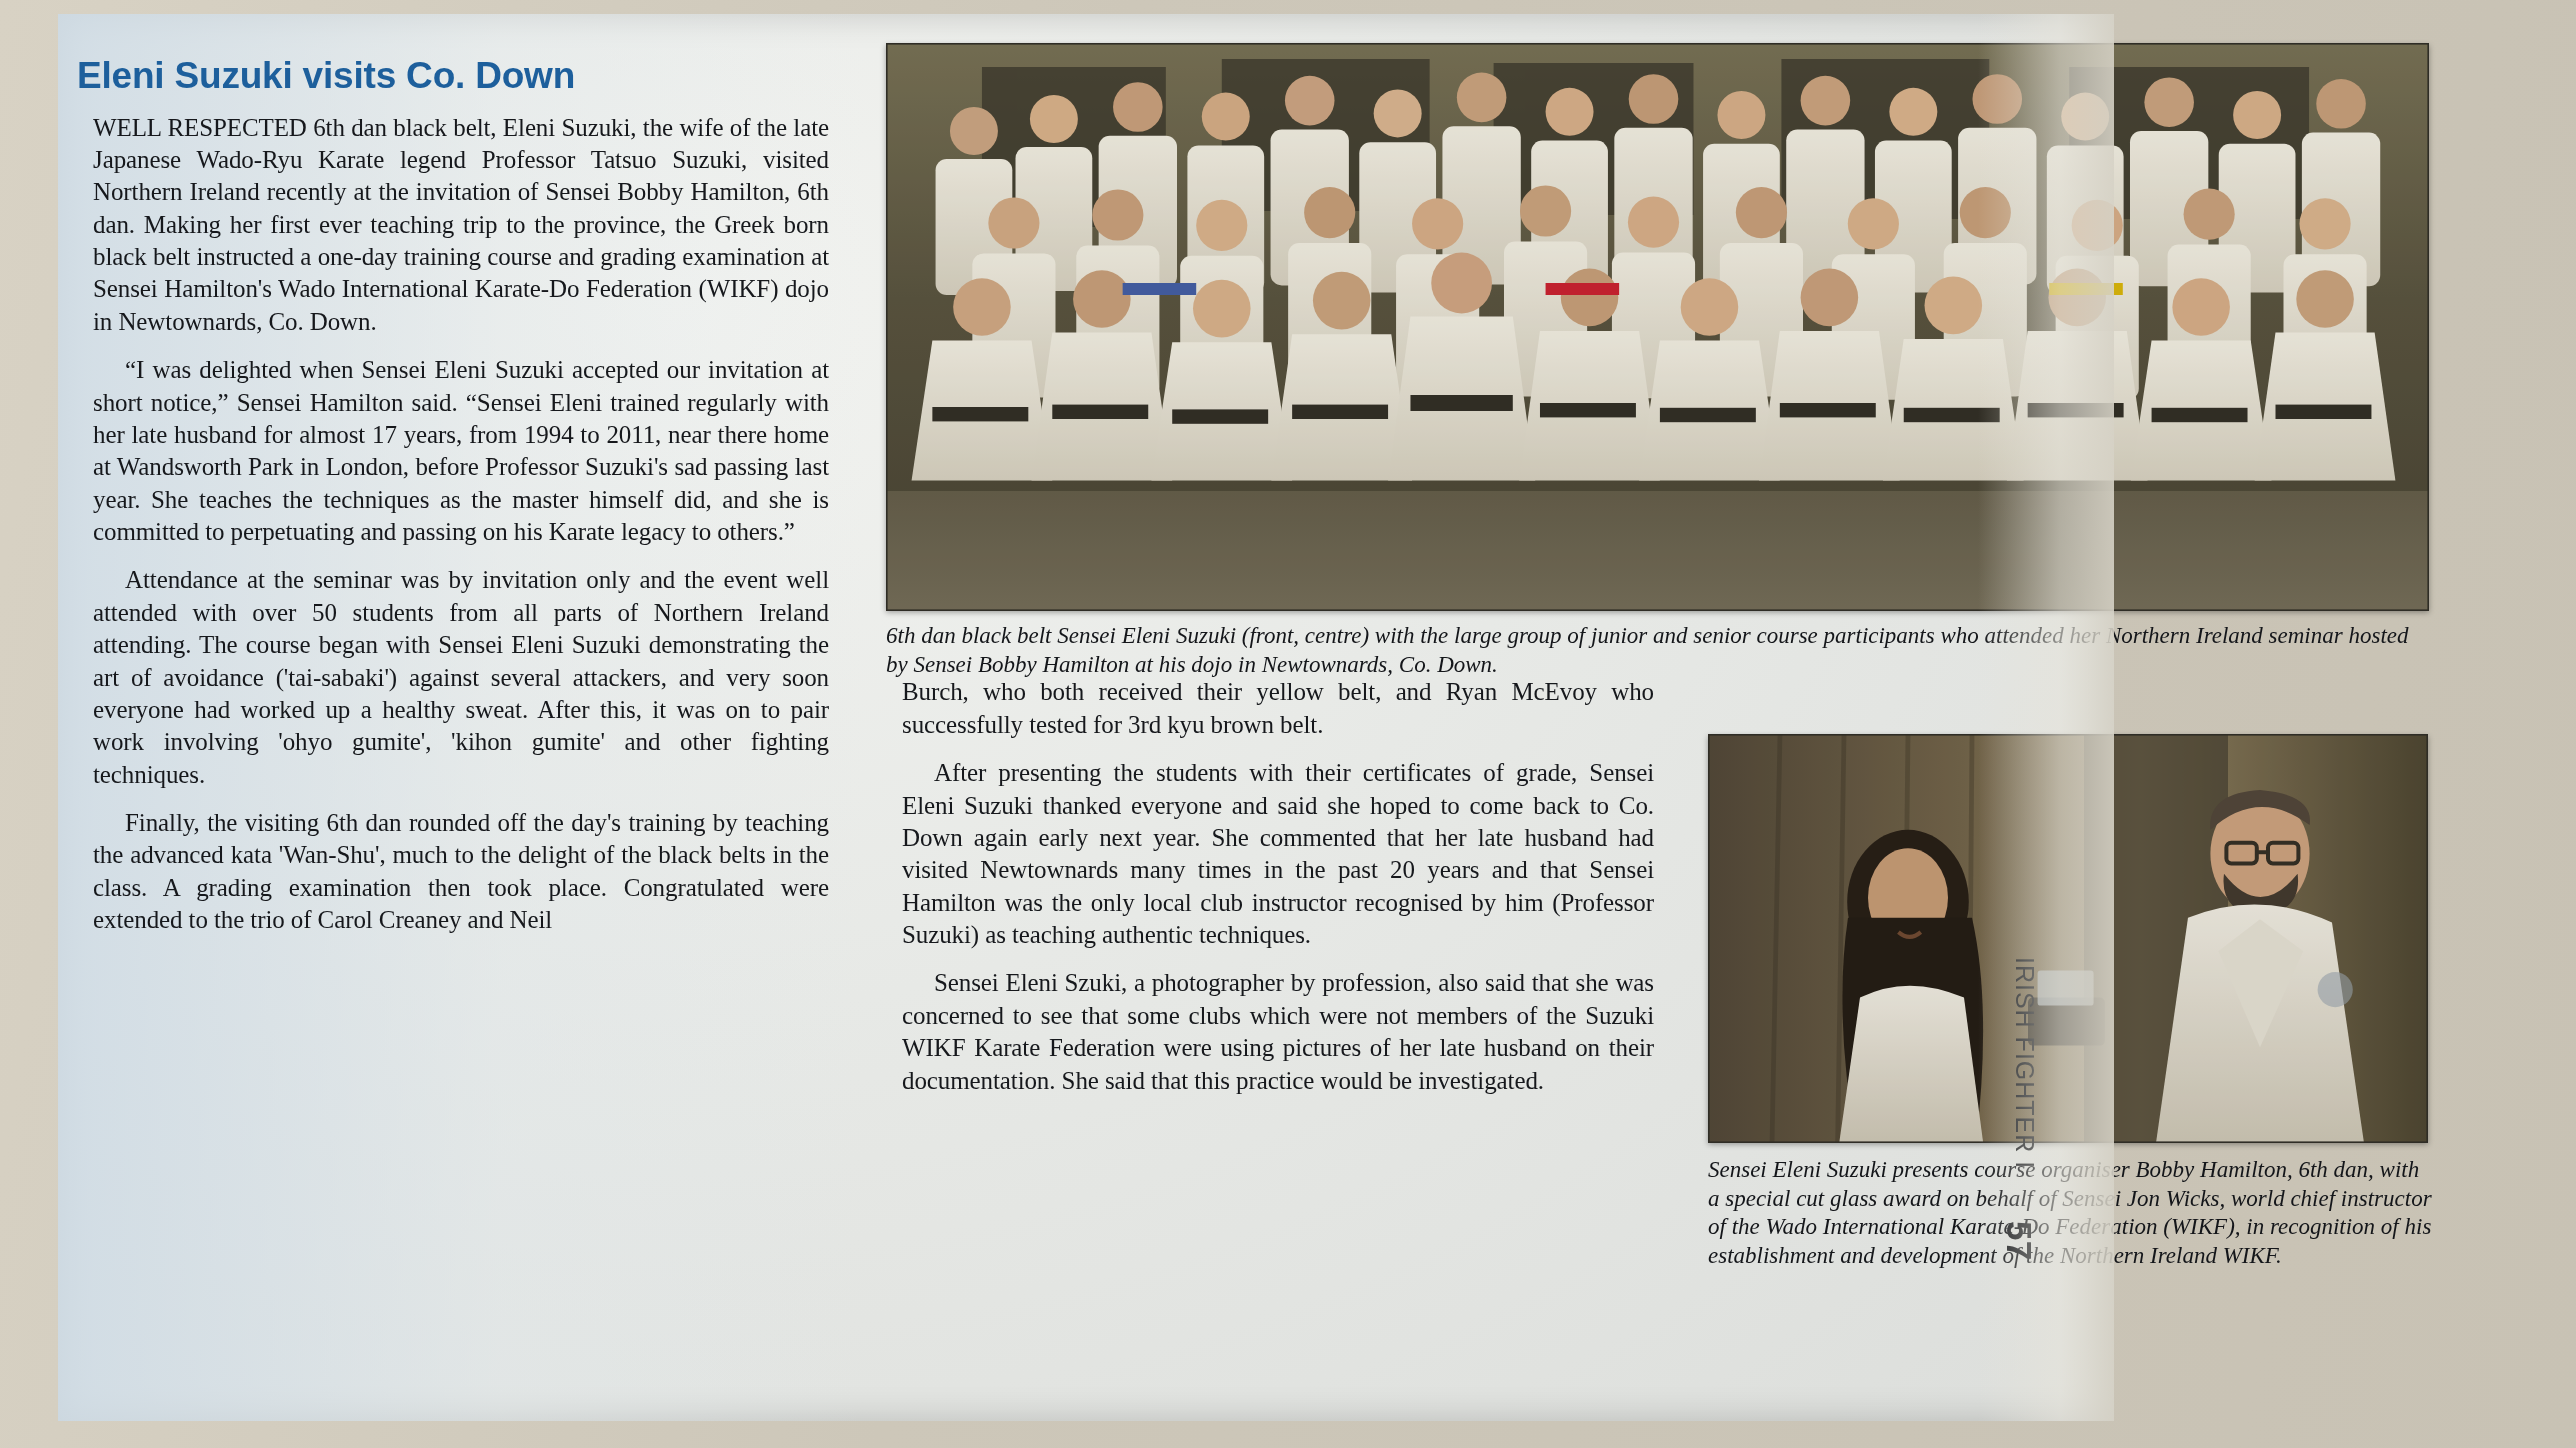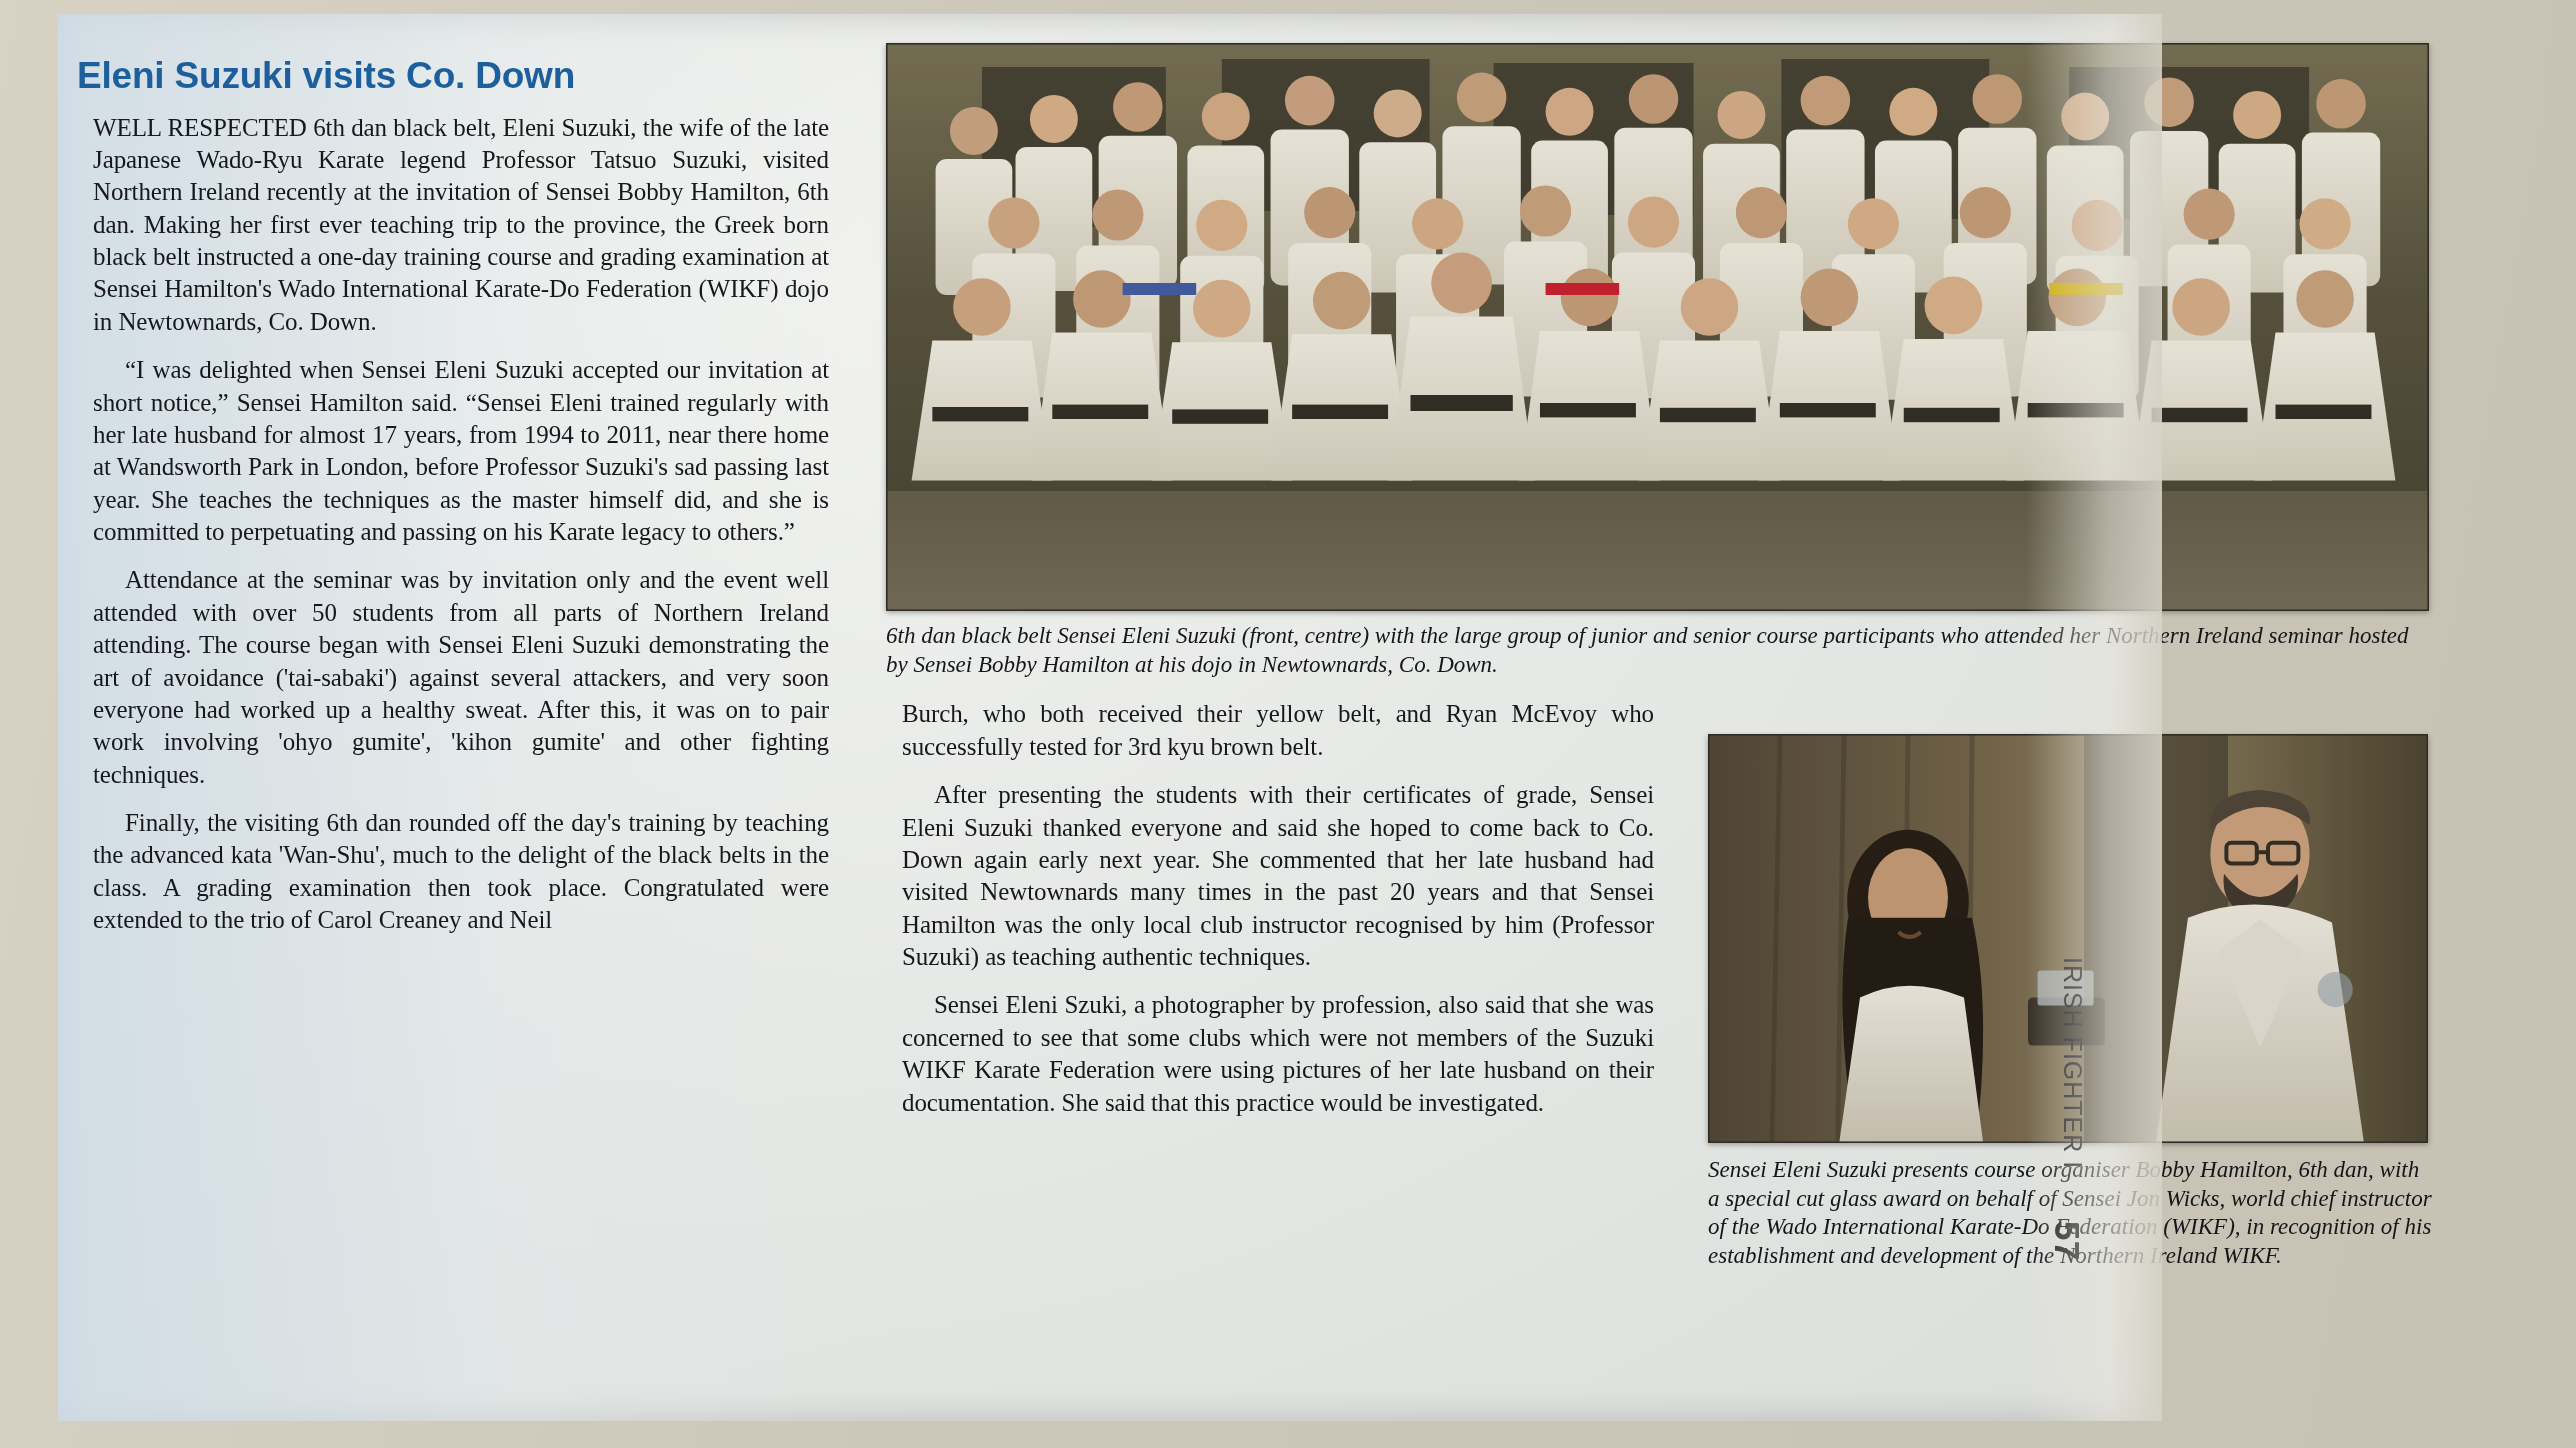--- a/index.html
+++ b/index.html
@@ -25,21 +25,20 @@
   
   #page {
     position: absolute;
     left: 58px;
     top: 14.4px;
     width: 2056px;
     height: 1407px;
     background:
       radial-gradient(ellipse at 30% 20%, #f2f3f0 0%, #e7e9e6 45%, #dcdedb 100%);
     box-shadow: 0 0 35px rgba(0,0,0,0.18) inset;
-    padding-left: 48px;
   }
   
   #page:before {
     content: "";
     position: absolute;
     left: 0; top: 0; bottom: 0; width: 807px;
     background: linear-gradient(90deg, rgba(206,219,229,0.85) 0%, rgba(224,231,234,0.45) 55%, rgba(255,255,255,0) 100%);
     pointer-events: none;
   }
   
@@ -144,21 +143,21 @@
     <div class="col" id="col-left">
       <h1 class="headline">Eleni Suzuki visits Co. Down</h1>
       <div class="body">
         <p class="noindent smallcaps-lead">WELL RESPECTED 6th dan black belt, Eleni Suzuki, the wife of the late Japanese Wado-Ryu Karate legend Professor Tatsuo Suzuki, visited Northern Ireland recently at the invitation of Sensei Bobby Hamilton, 6th dan. Making her first ever teaching trip to the province, the Greek born black belt instructed a one-day training course and grading examination at Sensei Hamilton's Wado International Karate-Do Federation (WIKF) dojo in Newtownards, Co. Down.</p>
         <p>“I was delighted when Sensei Eleni Suzuki accepted our invitation at short notice,” Sensei Hamilton said. “Sensei Eleni trained regularly with her late husband for almost 17 years, from 1994 to 2011, near there home at Wandsworth Park in London, before Professor Suzuki's sad passing last year. She teaches the techniques as the master himself did, and she is committed to perpetuating and passing on his Karate legacy to others.”</p>
         <p>Attendance at the seminar was by invitation only and the event well attended with over 50 students from all parts of Northern Ireland attending. The course began with Sensei Eleni Suzuki demonstrating the art of avoidance ('tai-sabaki') against several attackers, and very soon everyone had worked up a healthy sweat. After this, it was on to pair work involving 'ohyo gumite', 'kihon gumite' and other fighting techniques.</p>
         <p>Finally, the visiting 6th dan rounded off the day's training by teaching the advanced kata 'Wan-Shu', much to the delight of the black belts in the class. A grading examination then took place. Congratulated were extended to the trio of Carol Creaney and Neil</p>
       </div>
     </div>
 
-    <div class="col" id="col-mid" style="top:668px;">
+    <div class="col" id="col-mid" style="top:646px;">
       <div class="body">
         <p class="noindent">Burch, who both received their yellow belt, and Ryan McEvoy who successfully tested for 3rd kyu brown belt.</p>
         <p>After presenting the students with their certificates of grade, Sensei Eleni Suzuki thanked everyone and said she hoped to come back to Co. Down again early next year. She commented that her late husband had visited Newtownards many times in the past 20 years and that Sensei Hamilton was the only local club instructor recognised by him (Professor Suzuki) as teaching authentic techniques.</p>
         <p>Sensei Eleni Szuki, a photographer by profession, also said that she was concerned to see that some clubs which were not members of the Suzuki WIKF Karate Federation were using pictures of her late husband on their documentation. She said that this practice would be investigated.</p>
       </div>
     </div>
 
     <div class="photo" id="photo-group" style="left:828px; top:29px; width:1543px; height:568px;">
       <svg viewBox="0 0 1930 710" width="1543" height="568" preserveAspectRatio="none">
         <defs>

